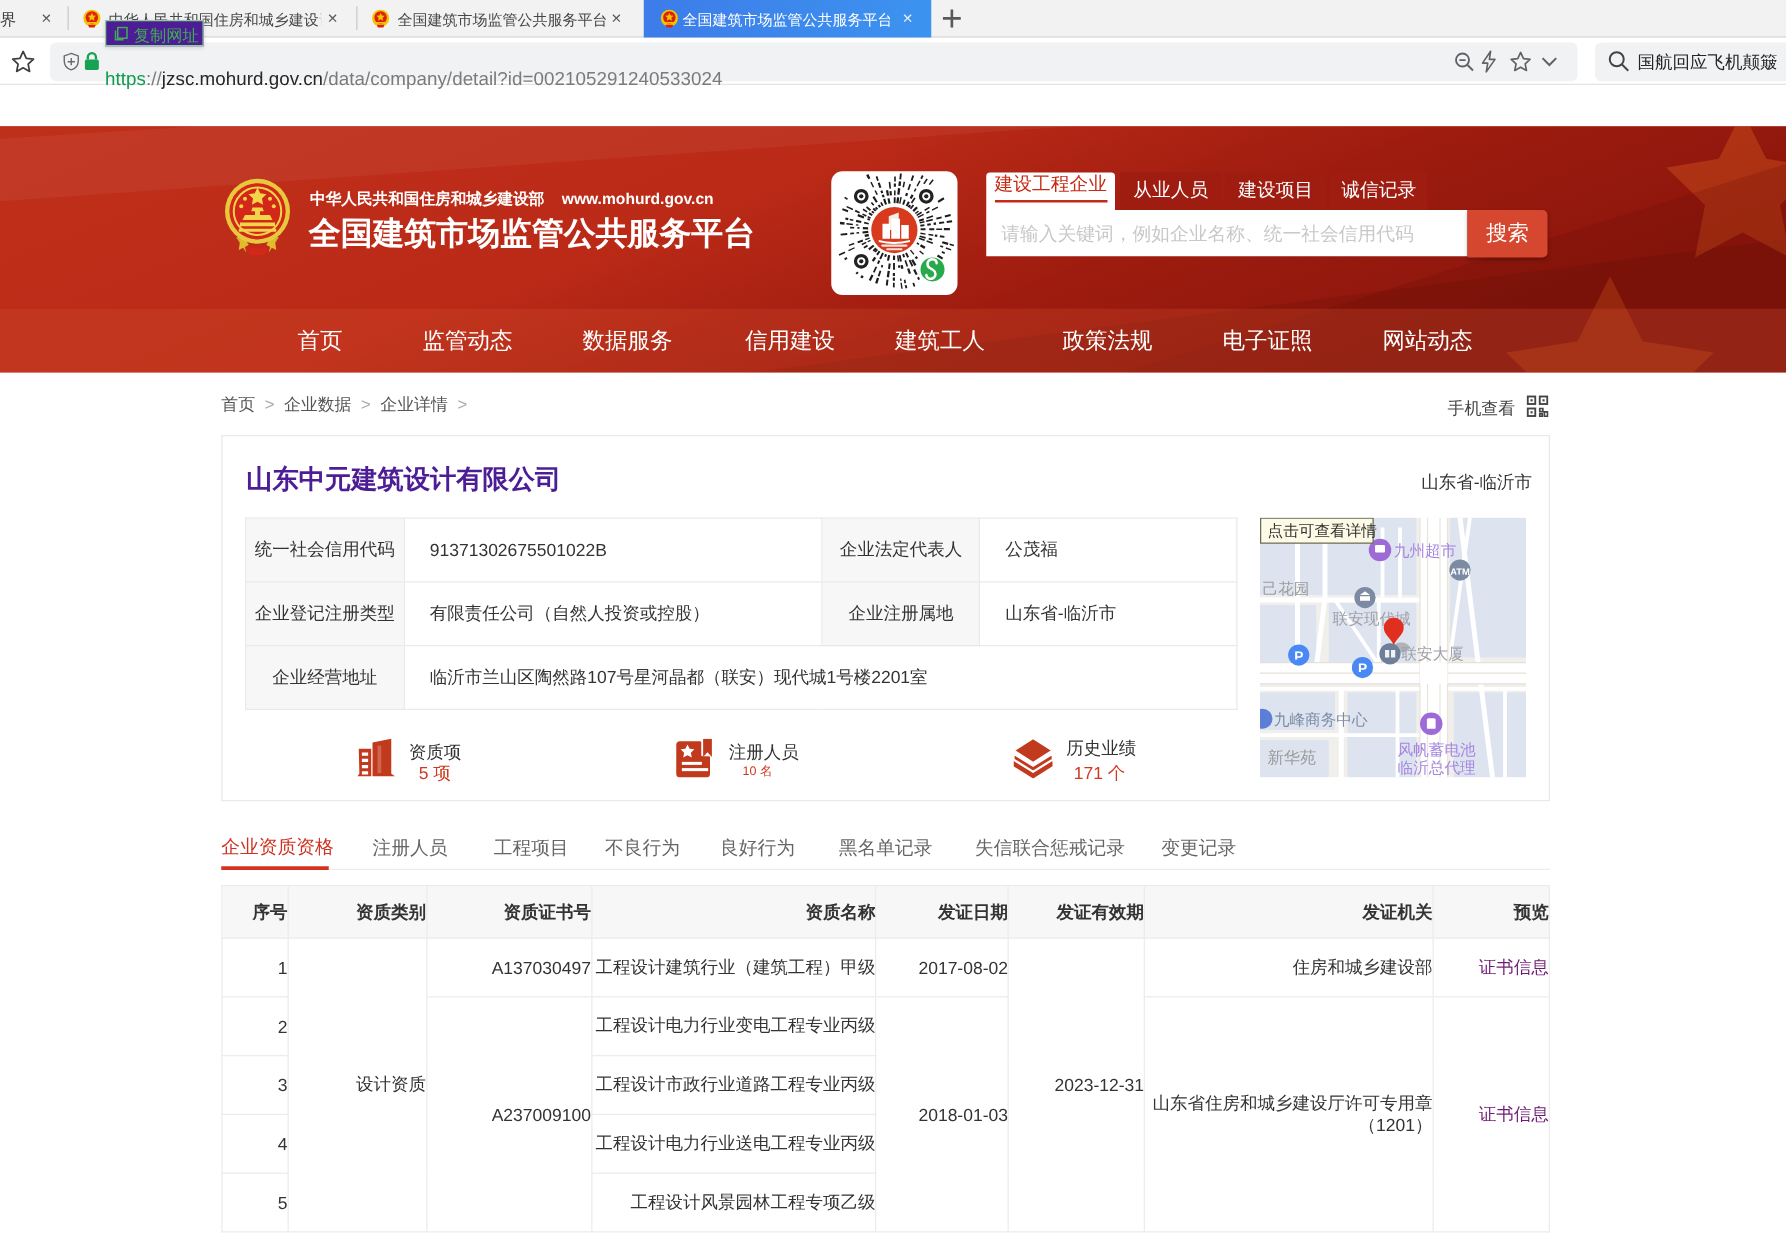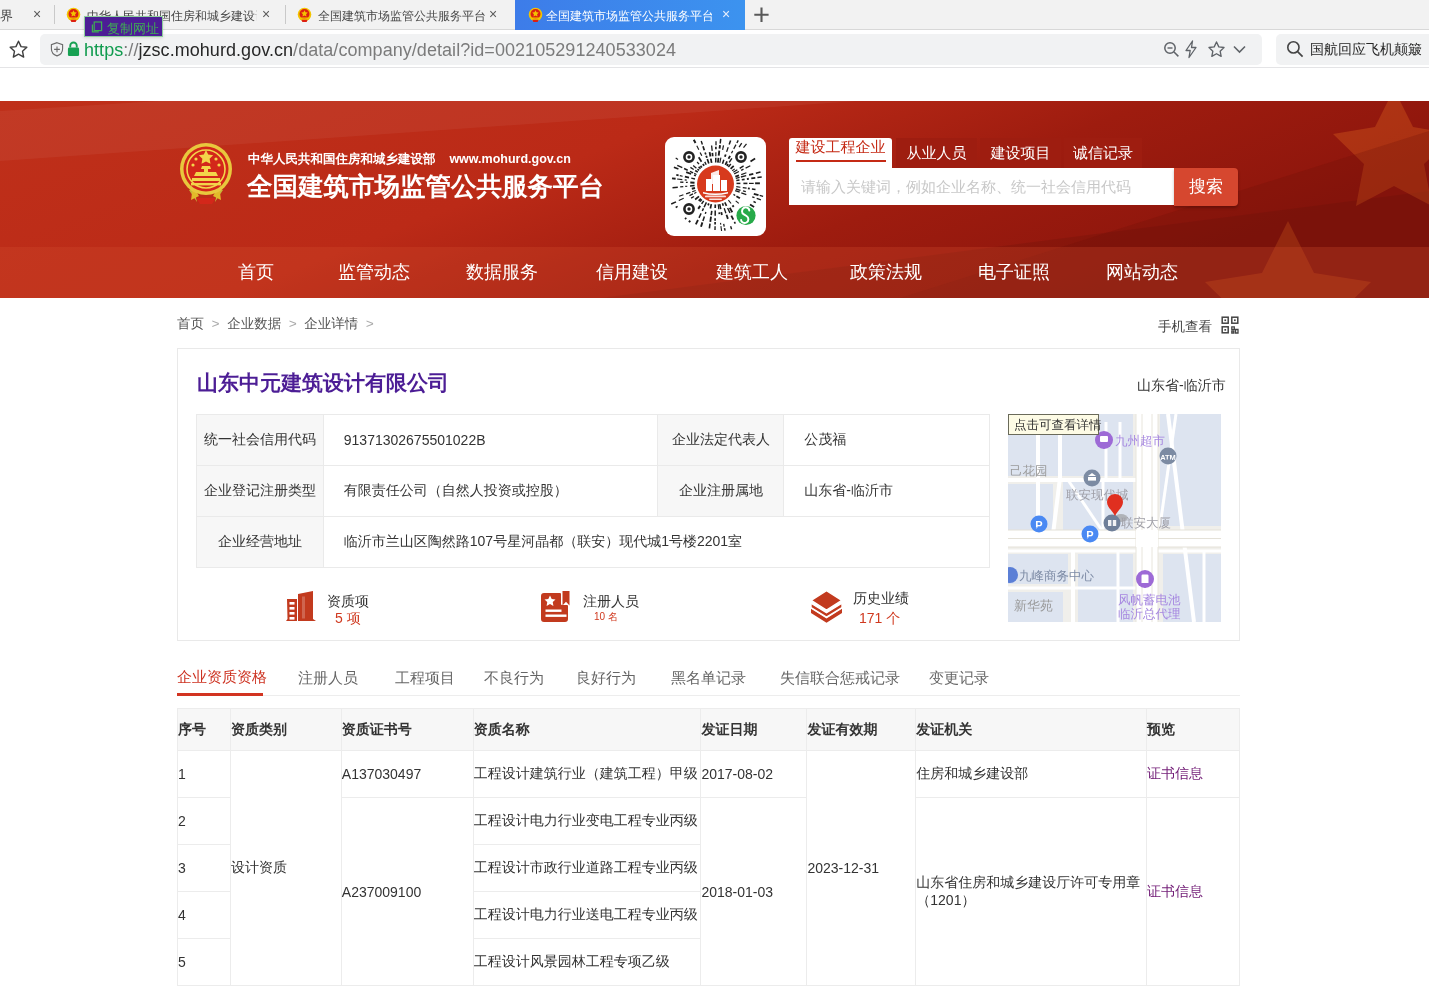--- a/index.html
+++ b/index.html
@@ -70,21 +70,21 @@
       </svg>
   <div class="abs" style="left:40px;top:3px;width:1222px;height:31px;background:#f1f2f3;border-radius:5px;"></div>
   <svg class="abs" style="left:49px;top:10px;" width="16" height="17" viewBox="0 0 20 20">
         <path d="M10 1.5 L17 4 v5 c0 4.5 -3 7.7 -7 9 c-4 -1.3 -7 -4.5 -7 -9 v-5 z" fill="none" stroke="#6a6a6a" stroke-width="1.4"></path>
         <path d="M10 6.2 v7.2 M6.4 9.8 h7.2" stroke="#6a6a6a" stroke-width="1.4"></path>
       </svg>
   <svg class="abs" style="left:67px;top:10px;" width="13" height="16" viewBox="0 0 14 17">
         <rect x="1" y="7" width="12" height="9" rx="1.4" fill="#17a152"></rect>
         <path d="M3.5 7 V5 a3.5 3.5 0 0 1 7 0 V7" fill="none" stroke="#17a152" stroke-width="2"></path>
       </svg>
-  <div class="abs" style="left:84px;top:9px;font-size:18px;white-space:nowrap;letter-spacing:0.05px;text-align:right;"><span style="color:#109b4e;">https</span><span style="color:#7b7b7b;">://</span><span style="color:#272727;">jzsc.mohurd.gov.cn</span><span style="color:#7b7b7b;">/data/company/detail?id=002105291240533024</span></div>
+  <div class="abs" style="left:84px;top:24px;font-size:15px;white-space:nowrap;letter-spacing:0.05px;text-align:right;"><span style="color:#109b4e;">https</span><span style="color:#7b7b7b;">://</span><span style="color:#272727;">jzsc.mohurd.gov.cn</span><span style="color:#7b7b7b;">/data/company/detail?id=002105291240533024</span></div>
   <svg class="abs" style="left:1163px;top:10px;" width="17" height="17" viewBox="0 0 17 17">
         <circle cx="7" cy="7" r="5.2" fill="none" stroke="#5f6368" stroke-width="1.5"></circle>
         <path d="M11 11 L15.4 15.4" stroke="#5f6368" stroke-width="1.5"></path>
         <path d="M4.5 7 h5" stroke="#5f6368" stroke-width="1.4"></path>
       </svg>
   <svg class="abs" style="left:1184px;top:9px;" width="14" height="19" viewBox="0 0 14 19">
         <path d="M8.5 1 L2 10.5 h4.2 L5 17.5 L12 7.5 H7.5 Z" fill="none" stroke="#5f6368" stroke-width="1.3" stroke-linejoin="round"></path>
       </svg>
   <svg class="abs" style="left:1207px;top:9px;" width="19" height="19" viewBox="0 0 24 24">
         <path d="M12 2.5l2.9 6.2 6.6.8-4.9 4.6 1.3 6.6-5.9-3.3-5.9 3.3 1.3-6.6-4.9-4.6 6.6-.8z" fill="none" stroke="#5f6368" stroke-width="1.7" stroke-linejoin="round"></path>
@@ -524,21 +524,21 @@
   <span class="abs" style="left:0;top:25px;width:86px;height:3px;background:#d23421;"></span>
   <span class="abs" style="left:121px;top:1px;">注册人员</span>
   <span class="abs" style="left:218px;top:1px;">工程项目</span>
   <span class="abs" style="left:307px;top:1px;">不良行为</span>
   <span class="abs" style="left:399px;top:1px;">良好行为</span>
   <span class="abs" style="left:494px;top:1px;">黑名单记录</span>
   <span class="abs" style="left:603px;top:1px;">失信联合惩戒记录</span>
   <span class="abs" style="left:752px;top:1px;">变更记录</span>
 </div>
 
-<table class="abs" id="bigtbl" style="left:177px;top:708px;width:1063px;border-collapse:collapse;font-size:14px;color:#333;text-align:left;">
+<table class="abs" id="bigtbl" style="left:177px;top:708px;width:1063px;border-collapse:collapse;font-size:14px;color:#333;text-align:right;">
   <tbody>
         <tr class="hd" style="height:42px;">
     <td style="width:53px;">序号</td>
           <td style="width:111px;">资质类别</td>
           <td style="width:132px;">资质证书号</td>
           <td style="width:228px;">资质名称</td>
           <td style="width:106px;">发证日期</td>
           <td style="width:109px;">发证有效期</td>
           <td style="width:231px;">发证机关</td>
           <td style="width:93px;">预览</td>

